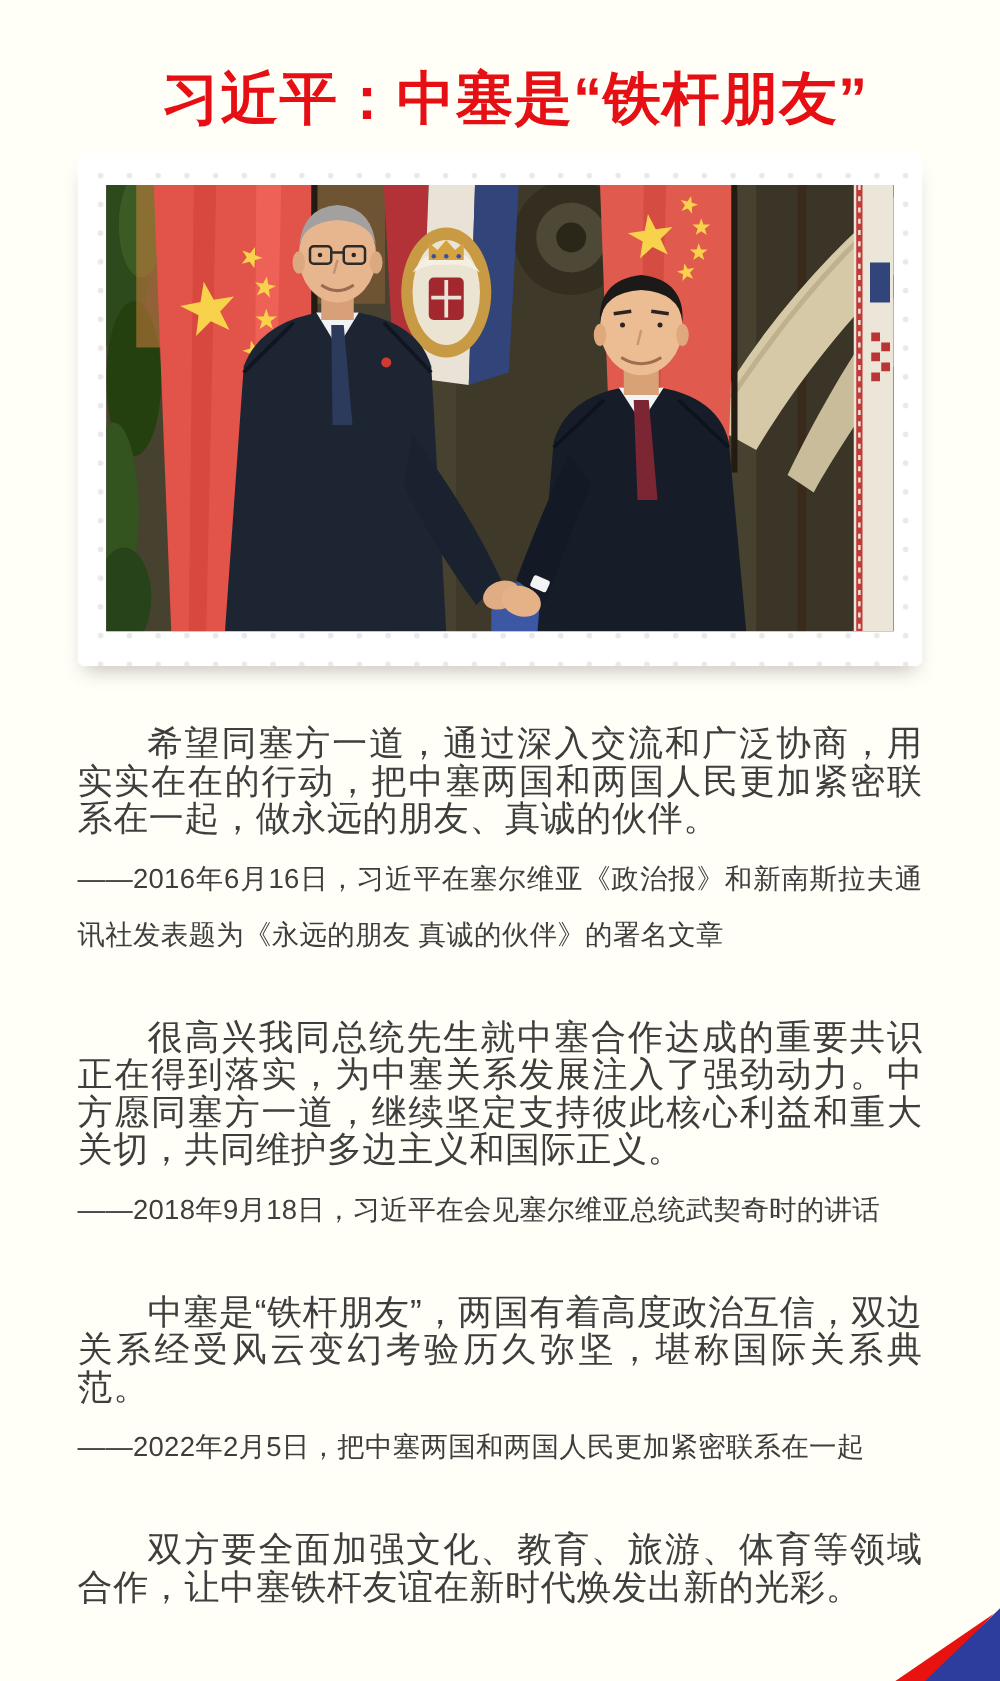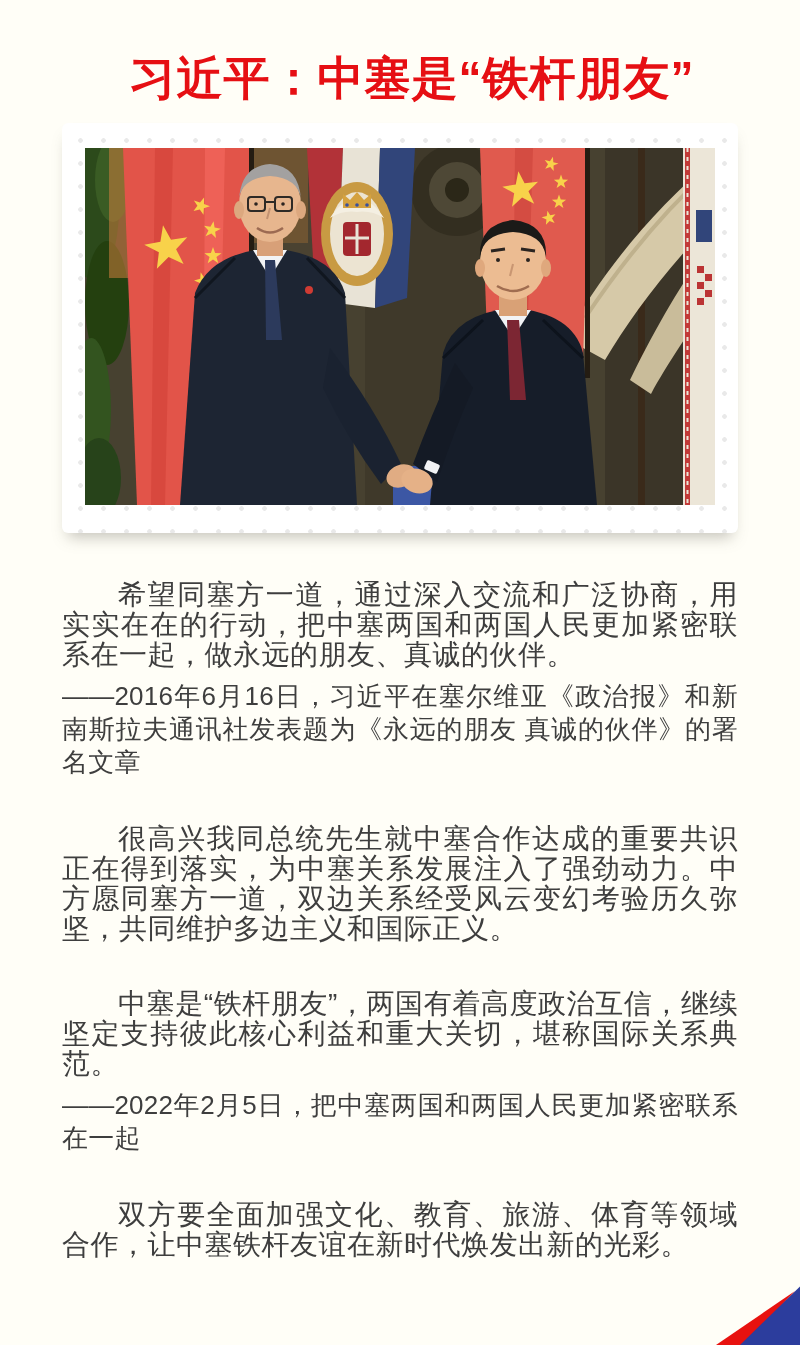--- a/index.html
+++ b/index.html
@@ -29,21 +29,21 @@
   .quotes {
     position:absolute; left:62px; top:580px; width:676px;
     color:var(--text-dark,#3e3e3e);
   }
   .quote-block + .quote-block { margin-top:45px; }
   .quote-text {
     margin:0; font-size:28px; line-height:30px; letter-spacing:.5px;
     text-align:justify; text-indent:2em;
   }
   .quote-source {
-    margin:10px 0 0; font-size:26px; line-height:33px; letter-spacing:.2px;
+    margin:10px 0 0; font-size:22px; line-height:45px; letter-spacing:.2px;
     text-align:justify;
   }
   .corner-ribbon { position:absolute; right:0; bottom:0; width:100px; height:75px; }
   .ribbon-red {
     position:absolute; inset:0;
     background:var(--ribbon-red,#e8120f);
     clip-path:polygon(16% 100%, 44% 100%, 95% 28%);
   }
   .ribbon-blue {
     position:absolute; inset:0;
@@ -192,24 +192,25 @@
       </svg>
     </div>
   </div>
 
   <div class="quotes">
     <div class="quote-block">
       <p class="quote-text">希望同塞方一道，通过深入交流和广泛协商，用实实在在的行动，把中塞两国和两国人民更加紧密联系在一起，做永远的朋友、真诚的伙伴。</p>
       <p class="quote-source">——2016年6月16日，习近平在塞尔维亚《政治报》和新南斯拉夫通讯社发表题为《永远的朋友 真诚的伙伴》的署名文章</p>
     </div>
     <div class="quote-block">
-      <p class="quote-text">很高兴我同总统先生就中塞合作达成的重要共识正在得到落实，为中塞关系发展注入了强劲动力。中方愿同塞方一道，双边关系经受风云变幻考验历久弥坚，共同维护多边主义和国际正义。</p>
-    </div>
-    <div class="quote-block">
-      <p class="quote-text">中塞是“铁杆朋友”，两国有着高度政治互信，继续坚定支持彼此核心利益和重大关切，堪称国际关系典范。</p>
+      <p class="quote-text">很高兴我同总统先生就中塞合作达成的重要共识正在得到落实，为中塞关系发展注入了强劲动力。中方愿同塞方一道，继续坚定支持彼此核心利益和重大关切，共同维护多边主义和国际正义。</p>
+      <p class="quote-source">——2018年9月18日，习近平在会见塞尔维亚总统武契奇时的讲话</p>
+    </div>
+    <div class="quote-block">
+      <p class="quote-text">中塞是“铁杆朋友”，两国有着高度政治互信，双边关系经受风云变幻考验历久弥坚，堪称国际关系典范。</p>
       <p class="quote-source">——2022年2月5日，把中塞两国和两国人民更加紧密联系在一起</p>
     </div>
     <div class="quote-block">
       <p class="quote-text">双方要全面加强文化、教育、旅游、体育等领域合作，让中塞铁杆友谊在新时代焕发出新的光彩。</p>
 
     </div>
   </div>
 
   <div class="corner-ribbon">
     <div class="ribbon-red"></div>

